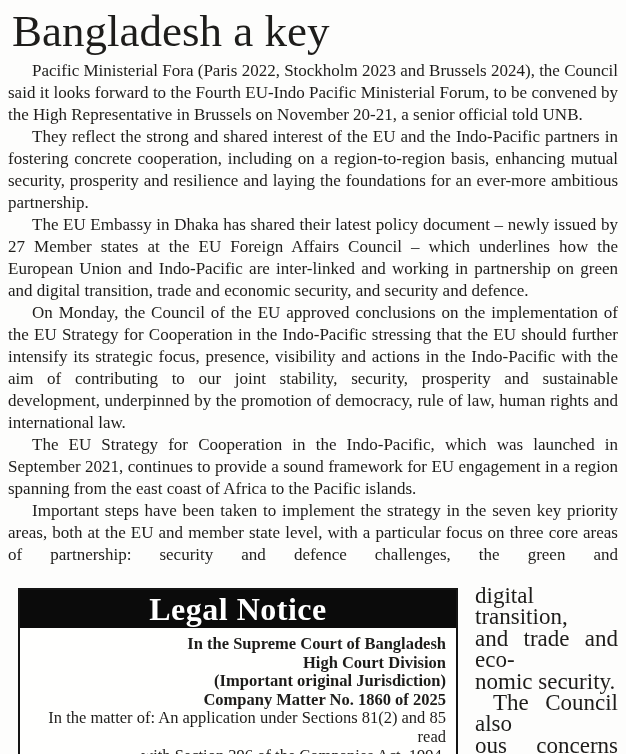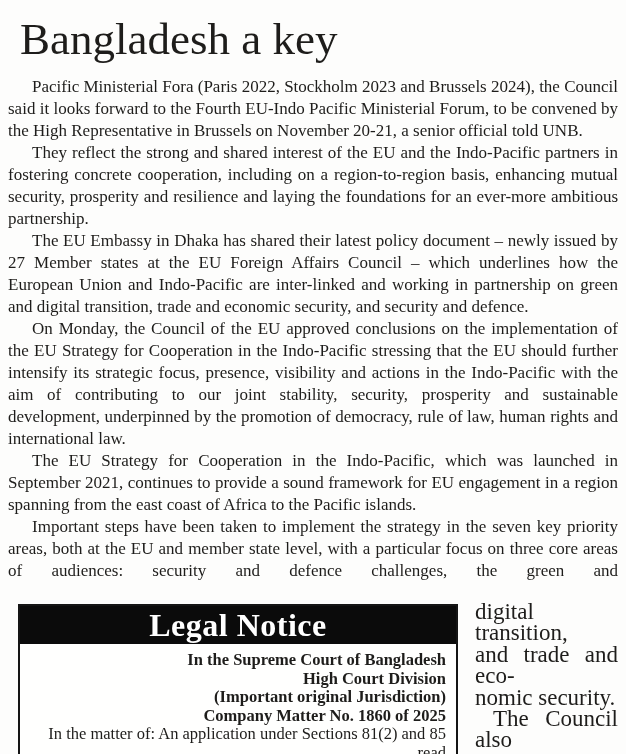--- a/index.html
+++ b/index.html
@@ -20,21 +20,21 @@
     color: var(--text);
     font-family: "Liberation Serif", serif;
   }
   .page {
     padding: 0 8px;
     width: 626px;
     height: 754px;
     overflow: hidden;
   }
   h1.headline {
-    margin: 12px;
+    margin: 4px;
     padding-top: 2px;
     font-size: 45px;
     line-height: 50px;
     font-weight: normal;
     letter-spacing: 0px;
     white-space: nowrap;
   }
   .body-p {
     margin: 0;
     font-size: 17px;
@@ -99,21 +99,21 @@
 
 <div class="page">
   <article>
     <h1 class="headline">Bangladesh a key</h1>
 
     <p class="body-p first-p">Pacific Ministerial Fora (Paris 2022, Stockholm 2023 and Brussels 2024), the Council said it looks forward to the Fourth EU-Indo Pacific Ministerial Forum, to be convened by the High Representative in Brussels on November 20-21, a senior official told UNB.</p>
     <p class="body-p">They reflect the strong and shared interest of the EU and the Indo-Pacific partners in fostering concrete cooperation, including on a region-to-region basis, enhancing mutual security, prosperity and resilience and laying the foundations for an ever-more ambitious partnership.</p>
     <p class="body-p">The EU Embassy in Dhaka has shared their latest policy document – newly issued by 27 Member states at the EU Foreign Affairs Council – which underlines how the European Union and Indo-Pacific are inter-linked and working in partnership on green and digital transition, trade and economic security, and security and defence.</p>
     <p class="body-p">On Monday, the Council of the EU approved conclusions on the implementation of the EU Strategy for Cooperation in the Indo-Pacific stressing that the EU should further intensify its strategic focus, presence, visibility and actions in the Indo-Pacific with the aim of contributing to our joint stability, security, prosperity and sustainable development, underpinned by the promotion of democracy, rule of law, human rights and international law.</p>
     <p class="body-p">The EU Strategy for Cooperation in the Indo-Pacific, which was launched in September 2021, continues to provide a sound framework for EU engagement in a region spanning from the east coast of Africa to the Pacific islands.</p>
-    <p class="body-p force-just">Important steps have been taken to implement the strategy in the seven key priority areas, both at the EU and member state level, with a particular focus on three core areas of audiences: security and defence challenges, the green and</p>
+    <p class="body-p force-just">Important steps have been taken to implement the strategy in the seven key priority areas, both at the EU and member state level, with a particular focus on three core areas of partnership: security and defence challenges, the green and</p>
 
     <section class="wrap">
       <aside class="legal-notice">
         <div class="ln-header">
           <span class="ln-title">Legal Notice</span>
         </div>
         <div class="ln-body">
           <div class="ln-court">
               <div class="gen-line">In the Supreme Court of Bangladesh</div>
               <div class="gen-line">High Court Division</div>

